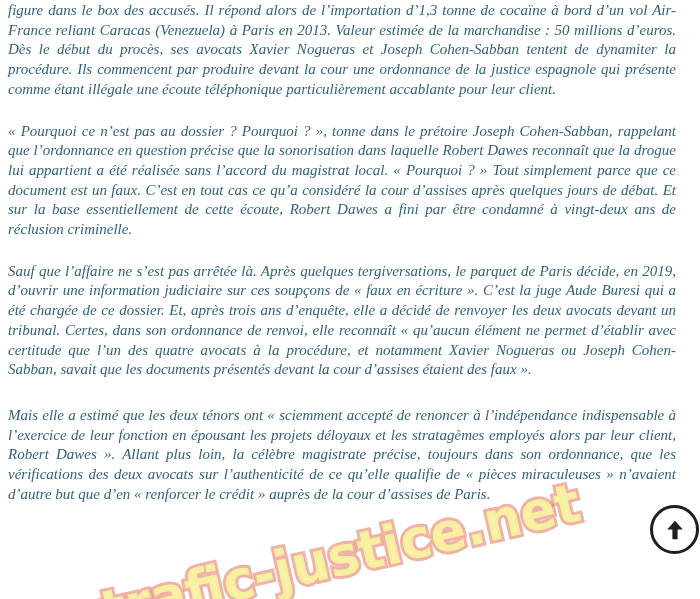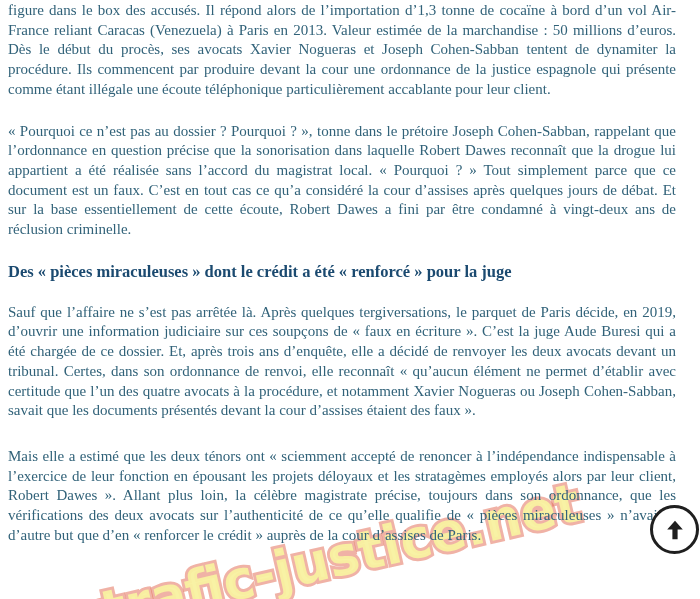--- a/index.html
+++ b/index.html
@@ -31,20 +31,21 @@
     left: 8px; top: 1px;
     width: 684px;
     z-index: 1;
     color: #316279;
     font-size: 15px;
     line-height: 19.7px;
     text-align: justify;
   }
   .article p {
     margin: 0 16px 22px 0;
+    font-style: italic;
   }
   .article p.para-3 { margin-bottom: 26px; }
   .article p.para-4 { margin-bottom: 0; }
   .article h2 {
     margin: 18px 0 21px 0;
     font-size: 16.5px;
     line-height: 20px;
     font-weight: bold;
     color: #1b4a70;
     text-align: left;
@@ -69,21 +70,20 @@
 
 <div class="page">
 
   <svg class="watermark-svg" width="700" height="599" viewBox="0 0 700 599" aria-hidden="true">
     <text x="106" y="630" transform="rotate(-13 106 630)" font-size="54" textLength="490" lengthAdjust="spacingAndGlyphs" paint-order="stroke" stroke="#e2654d" stroke-width="6" stroke-opacity="0.5" fill="#f8f1a0" fill-opacity="0.95">trafic-justice.net</text>
   </svg>
 
   <div class="article">
     <p class="para-1">figure dans le box des accusés. Il répond alors de l’importation d’1,3 tonne de cocaïne à bord d’un vol Air-France reliant Caracas (Venezuela) à Paris en 2013. Valeur estimée de la marchandise : 50 millions d’euros. Dès le début du procès, ses avocats Xavier Nogueras et Joseph Cohen-Sabban tentent de dynamiter la procédure. Ils commencent par produire devant la cour une ordonnance de la justice espagnole qui présente comme étant illégale une écoute téléphonique particulièrement accablante pour leur client.</p>
     <p class="para-2">« Pourquoi ce n’est pas au dossier ? Pourquoi ? », tonne dans le prétoire Joseph Cohen-Sabban, rappelant que l’ordonnance en question précise que la sonorisation dans laquelle Robert Dawes reconnaît que la drogue lui appartient a été réalisée sans l’accord du magistrat local. « Pourquoi ? » Tout simplement parce que ce document est un faux. C’est en tout cas ce qu’a considéré la cour d’assises après quelques jours de débat. Et sur la base essentiellement de cette écoute, Robert Dawes a fini par être condamné à vingt-deux ans de réclusion criminelle.</p>
-    <h2>Des « pièces miraculeuses » dont le crédit a été « renforcé » pour la juge</h2>
     <p class="para-3">Sauf que l’affaire ne s’est pas arrêtée là. Après quelques tergiversations, le parquet de Paris décide, en 2019, d’ouvrir une information judiciaire sur ces soupçons de « faux en écriture ». C’est la juge Aude Buresi qui a été chargée de ce dossier. Et, après trois ans d’enquête, elle a décidé de renvoyer les deux avocats devant un tribunal. Certes, dans son ordonnance de renvoi, elle reconnaît « qu’aucun élément ne permet d’établir avec certitude que l’un des quatre avocats à la procédure, et notamment Xavier Nogueras ou Joseph Cohen-Sabban, savait que les documents présentés devant la cour d’assises étaient des faux ».</p>
     <p class="para-4">Mais elle a estimé que les deux ténors ont « sciemment accepté de renoncer à l’indépendance indispensable à l’exercice de leur fonction en épousant les projets déloyaux et les stratagèmes employés alors par leur client, Robert Dawes ». Allant plus loin, la célèbre magistrate précise, toujours dans son ordonnance, que les vérifications des deux avocats sur l’authenticité de ce qu’elle qualifie de « pièces miraculeuses » n’avaient d’autre but que d’en « renforcer le crédit » auprès de la cour d’assises de Paris.</p>
   </div>
 
   <div class="scroll-top" role="button" aria-label="Scroll to top">
     <svg width="26" height="26" viewBox="0 0 24 24" aria-hidden="true">
       <path d="M12 3.5 L19.2 11.5 L14.4 11.5 L14.4 20.5 L9.6 20.5 L9.6 11.5 L4.8 11.5 Z" fill="#1f1f1f"></path>
     </svg>
   </div>
 

